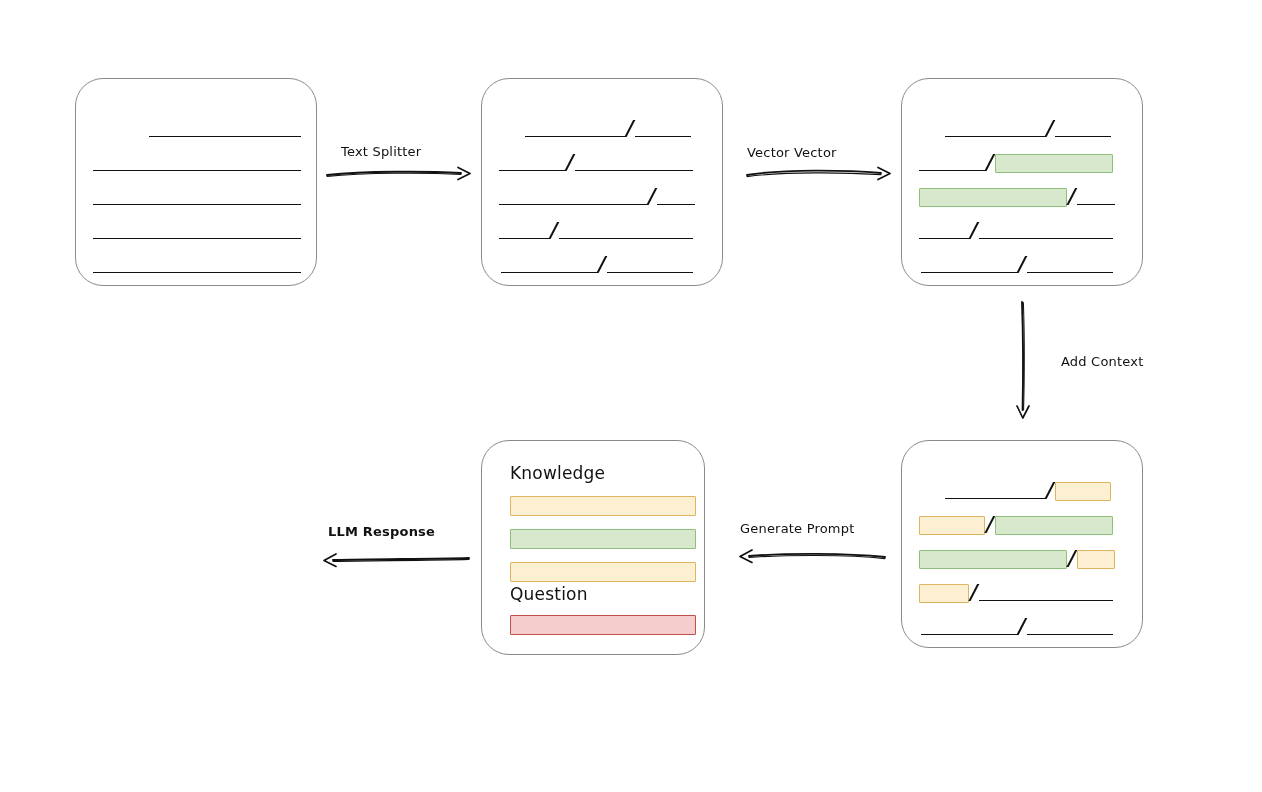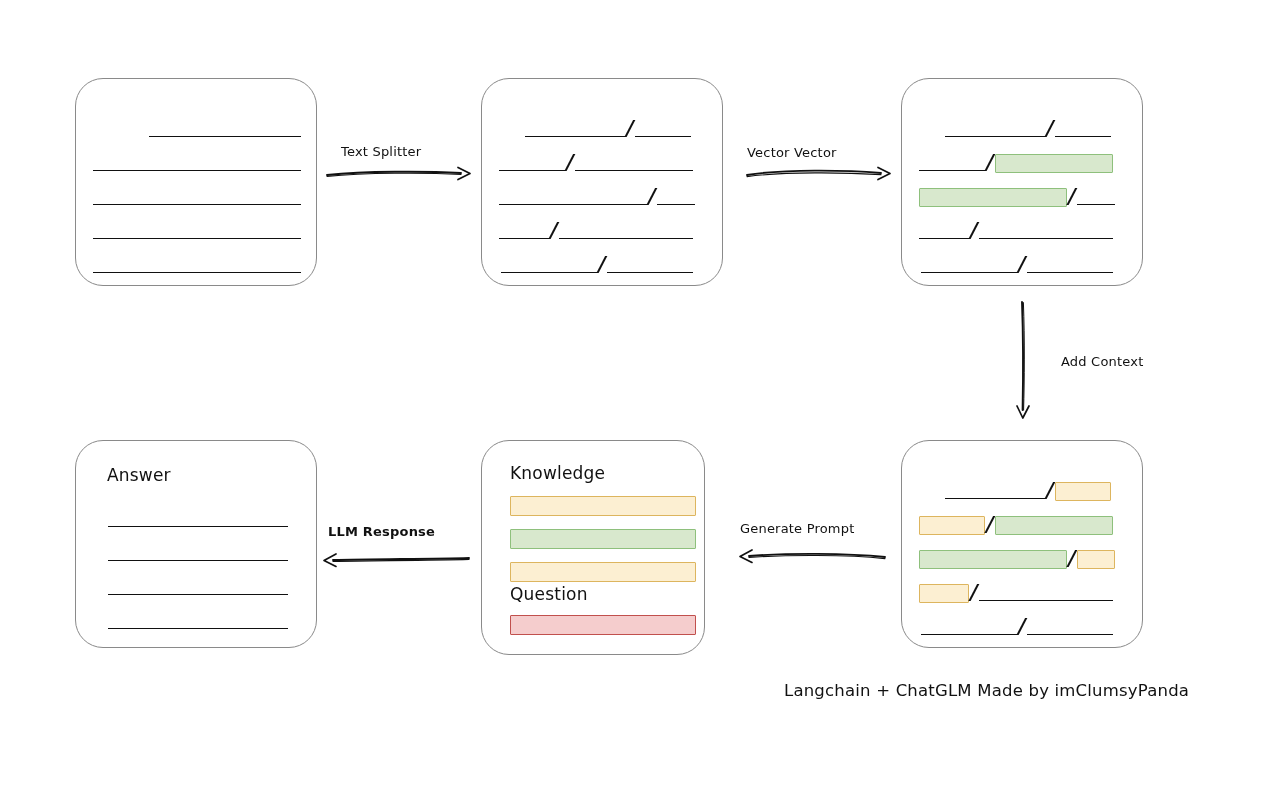--- a/index.html
+++ b/index.html
@@ -192,37 +192,20 @@
         </div>
         <div class="row" style="left: 17px; top: 176px; right: auto;">
           <div class="seg" style="width: 2px;"></div>
           <div class="seg line" style="width: 96px;"></div>
           <span class="slash">/</span>
           <div class="seg line" style="width: 86px;"></div>
         </div>
       </div>
   </div>
 
-  <div class="card" style="left:75px; top:440px; width:242px; height:208px;">
-    <div class="card-label" style="left:31px; top:24px;">Answer</div>
-    <div class="rows">
-        <div class="row" style="left: 32px; top: 68px; right: auto;">
-          <div class="seg line" style="width: 180px;"></div>
-        </div>
-        <div class="row" style="left: 32px; top: 102px; right: auto;">
-          <div class="seg line" style="width: 180px;"></div>
-        </div>
-        <div class="row" style="left: 32px; top: 136px; right: auto;">
-          <div class="seg line" style="width: 180px;"></div>
-        </div>
-        <div class="row" style="left: 32px; top: 170px; right: auto;">
-          <div class="seg line" style="width: 180px;"></div>
-        </div>
-      </div>
-  </div>
 
   <div class="card" style="left:481px; top:440px; width:224px; height:215px;">
     <div class="card-label" style="left:28px; top:22px;">Knowledge</div>
 
     <div class="bar yellow" style="left:28px; top:55px; width:186px; height:20px;"></div>
     <div class="bar green" style="left:28px; top:88px; width:186px; height:20px;"></div>
     <div class="bar yellow" style="left:28px; top:121px; width:186px; height:20px;"></div>
 
     <div class="card-label" style="left:28px; top:143px;">Question</div>
 
@@ -299,15 +282,14 @@
 
   <div class="edge" style="left:321px; top:546px; width:150px; height:26px;">
     <svg width="150" height="26" viewBox="0 0 150 26">
       <path d="M148,12 C110,13 50,13 12,14" stroke="#111" stroke-width="1.9" fill="none" stroke-linecap="round"></path>
       <path d="M148,13.4 C110,14.5 50,14.6 12,15.4" stroke="#111" stroke-width="1.1" fill="none" stroke-linecap="round"></path>
       <path d="M15,8 L3,14.4 L15,20.4" stroke="#111" stroke-width="1.7" fill="none" stroke-linejoin="round" stroke-linecap="round"></path>
     </svg>
   </div>
   <div class="edge-label" style="left:328px; top:524px;font-weight:bold;">LLM Response</div>
 
-  <div class="footer" style="left:784px; top:681px;">Langchain + ChatGLM Made by imClumsyPanda</div>
 
 </div>
 
 </body></html>

